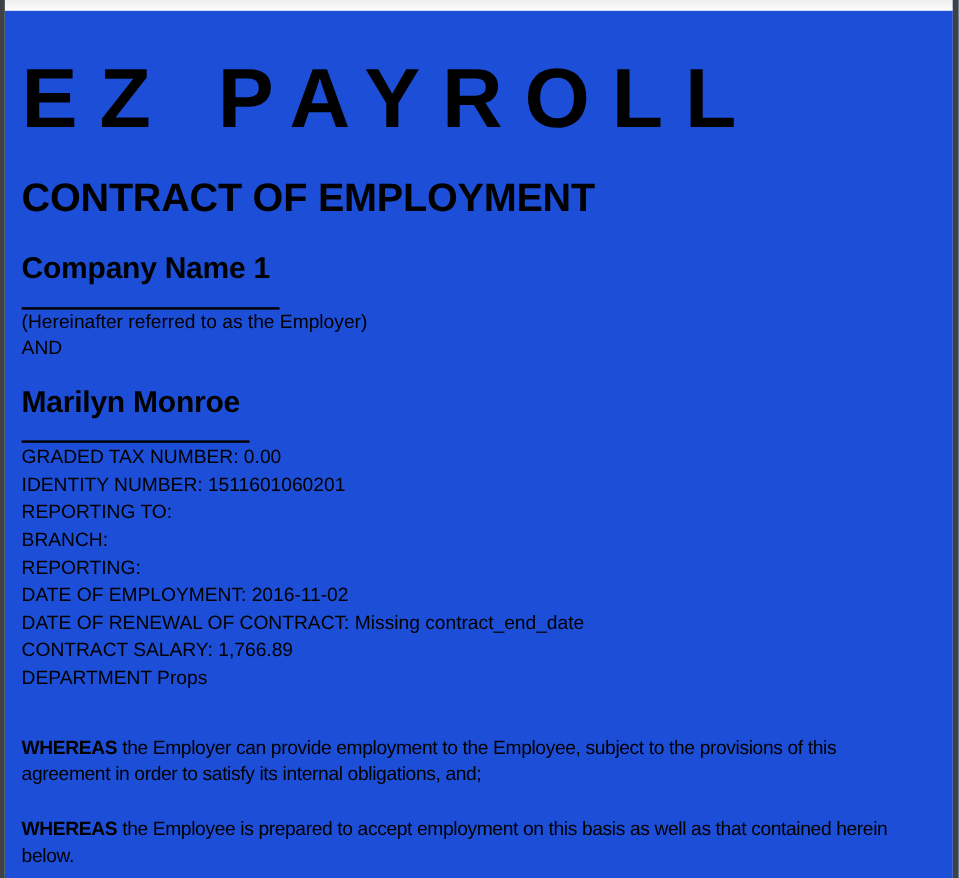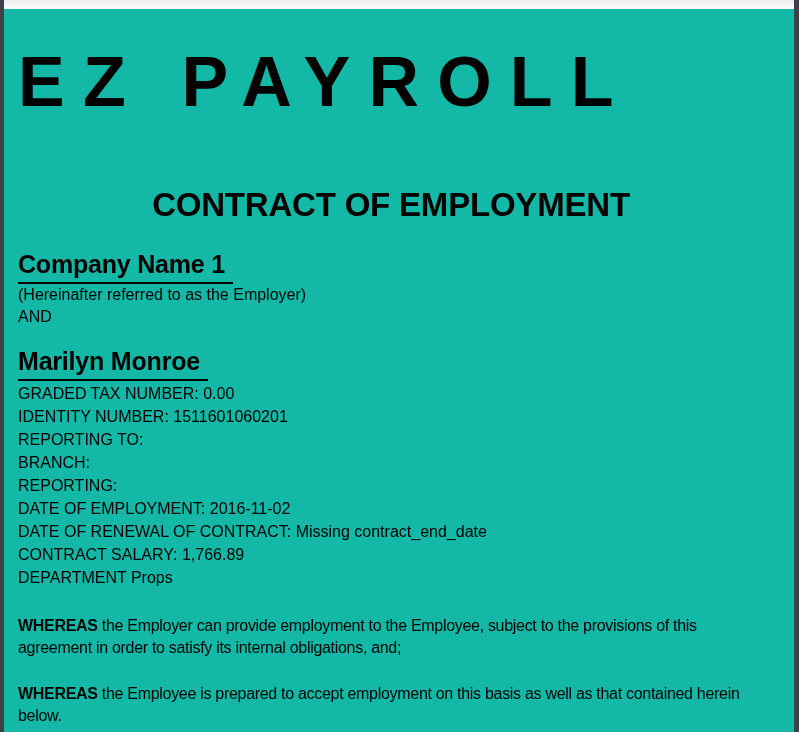--- a/index.html
+++ b/index.html
@@ -20,67 +20,66 @@
     background: #3e4247; z-index: 5;
   }
   .top-shade {
     position: absolute; top: 0; left: 4px; right: 5px; height: 9px;
     background: linear-gradient(to bottom, #ededed, #ffffff);
     z-index: 4;
   }
   .page {
     position: absolute; top: 0; left: 4px; right: 5px; bottom: 0;
     padding: 0 30px 0 14px;
-    background: #14b8a6;
+    background: #1d4ed8;
   }
   .logo {
     margin-top: 46px;
     font-size: 70px;
     line-height: 72px;
     font-weight: bold;
     letter-spacing: 0.26em;
     white-space: nowrap;
   }
   .doc-title {
-    margin-top: 68px;
+    margin-top: 28px;
     font-size: 33px;
     line-height: 38px;
     font-weight: bold;
     letter-spacing: -0.2px;
-    text-align: center;
   }
   .party-name-row1 { margin-top: 27px; }
   .party-name-row2 { margin-top: 20px; }
   .party-name {
     display: inline-block;
     font-size: 25px;
     line-height: 27px;
     font-weight: bold;
     border-bottom: 2px solid #000;
-    padding: 0 8px 4px 0;
+    padding: 0 8px 18px 0;
     letter-spacing: -0.2px;
   }
   .party-sub, .and-sep {
     font-size: 16px;
     line-height: 22px;
   }
   .details { margin-top: 1px; }
   .detail-row {
     font-size: 16px;
     line-height: 23px;
     white-space: pre-wrap;
   }
   .detail-value { font-weight: normal; }
   .clause {
     font-size: 16px;
     line-height: 22px;
     letter-spacing: -0.3px;
     white-space: pre-wrap;
   }
-  .clause-1 { margin-top: 26px; }
+  .clause-1 { margin-top: 36px; }
   .clause-2 { margin-top: 24px; }
   .clause .lead { font-weight: bold; }
 </style>
 </head>
 <body>
 
 <div class="edge-left"></div>
 <div class="edge-right"></div>
 <div class="top-shade"></div>
 

